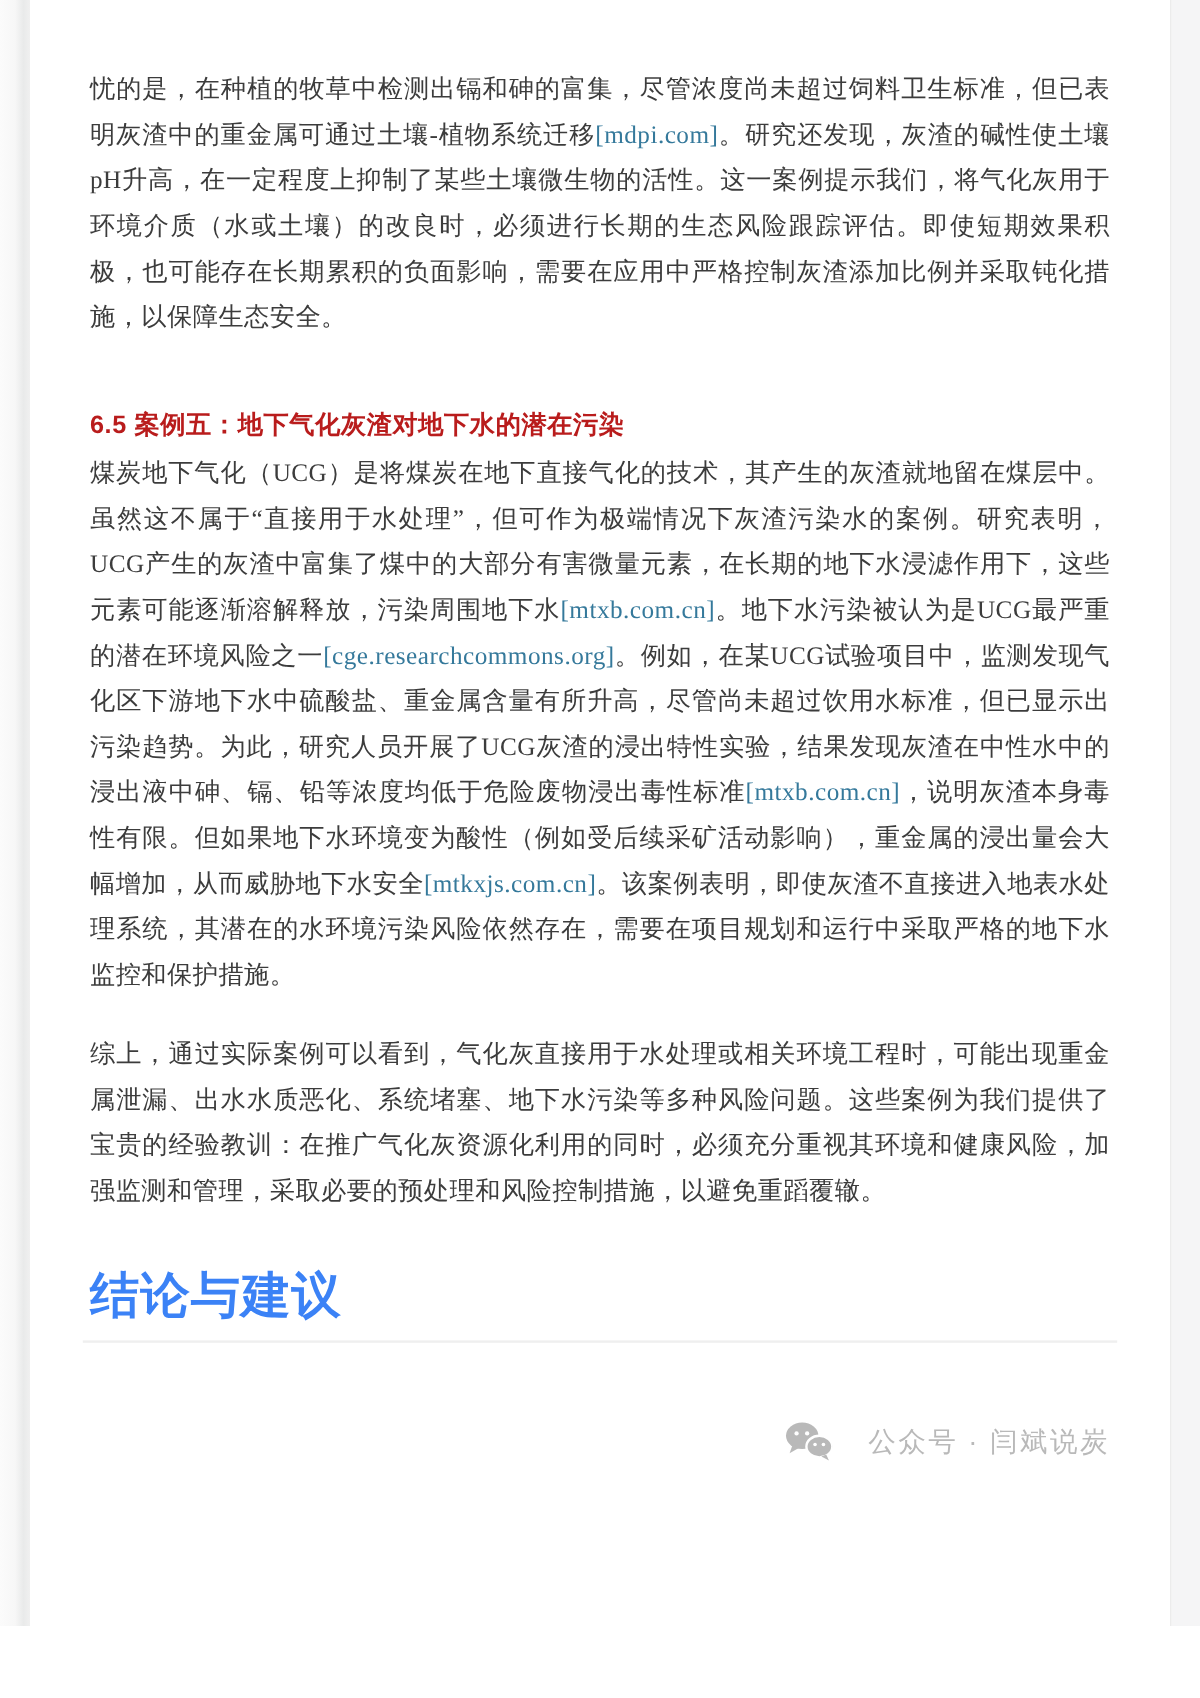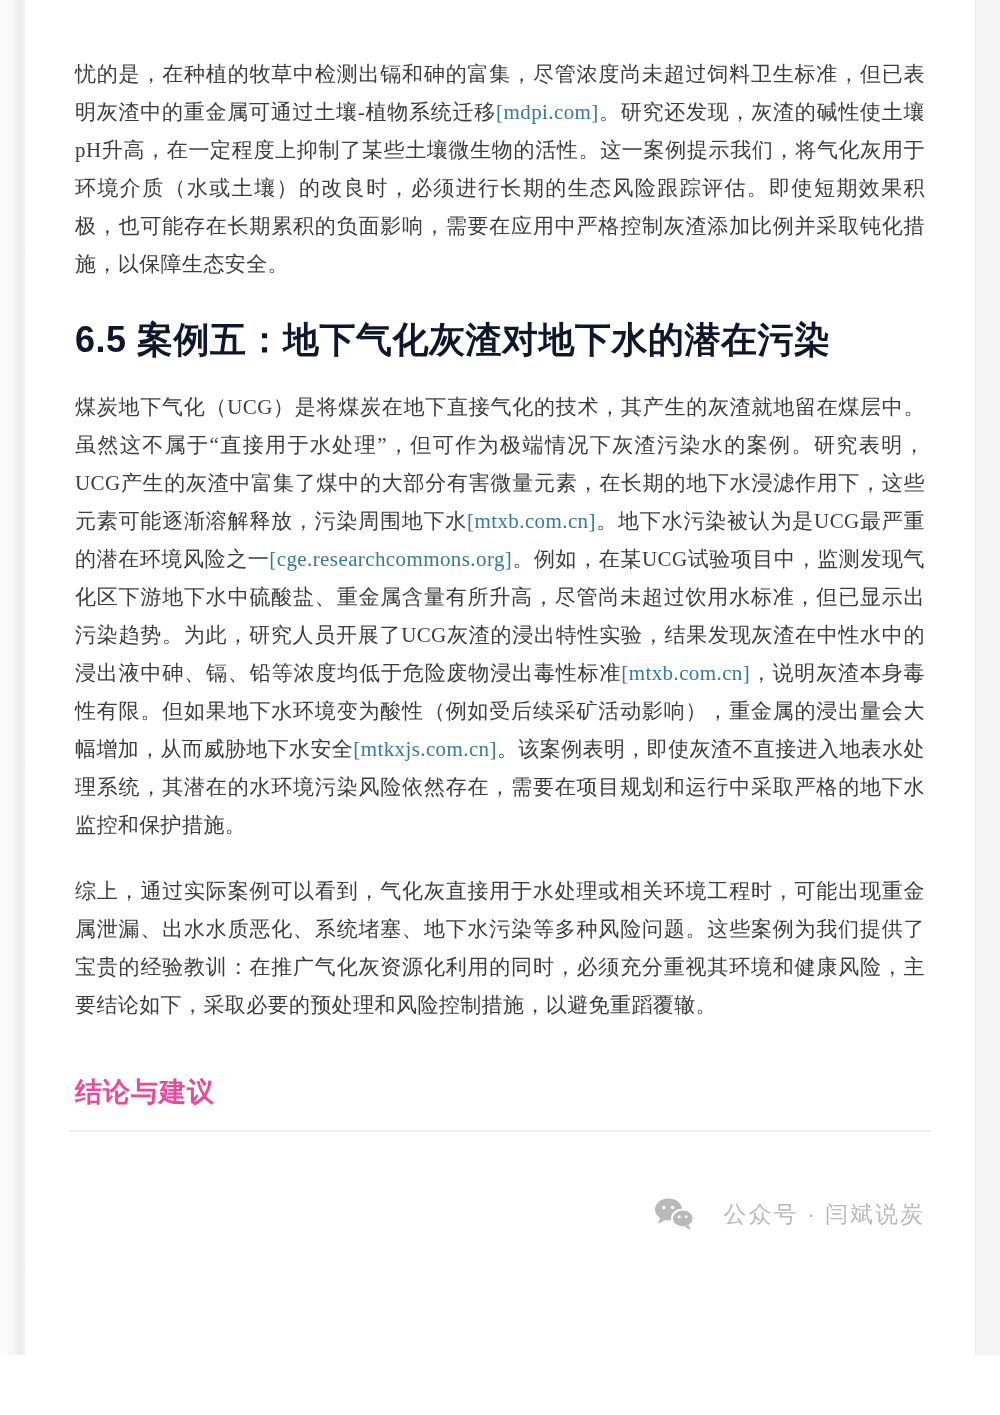--- a/index.html
+++ b/index.html
@@ -31,38 +31,38 @@
     font-size: 21px;
     line-height: 38px;
     color: #3c3c3c;
     text-align: justify;
     letter-spacing: 0.4px;
   }
   p.body-text .plain { color: #3c3c3c; }
   p.body-text .inline-link { color: #35799b; cursor: pointer; }
 
   h2.section-heading {
-    margin-top: 37px;
+    margin-top: 52px;
     font-family: "Liberation Sans", "DejaVu Sans", sans-serif;
     font-weight: 700;
-    font-size: 36px;
+    font-size: 21px;
     line-height: 40px;
-    color: #0f172a;
+    color: #b91c1c;
     letter-spacing: 0.5px;
   }
-  .after-heading { margin-top: 28px; }
+  .after-heading { }
   .para-gap { margin-top: 28px; }
 
   h1.conclusion-heading {
     margin-top: 46px;
     font-family: "Liberation Sans", "DejaVu Sans", sans-serif;
     font-weight: 800;
-    font-size: 27px;
+    font-size: 41px;
     line-height: 44px;
-    color: #ec4899;
+    color: #3b82f6;
     letter-spacing: 1px;
   }
   hr.heading-divider {
     border: none;
     border-top: 2px solid #efefef;
     margin: 16px -6px 0 -6px;
   }
   .after-divider { margin-top: 30px; }
 
   .watermark {
@@ -88,21 +88,21 @@
   <div class="gutter-right"></div>
 
   <main class="article-card">
 
     <p class="body-text"><span class="plain">忧的是，在种植的牧草中检测出镉和砷的富集，尽管浓度尚未超过饲料卫生标准，但已表明灰渣中的重金属可通过土壤-植物系统迁移</span><span class="inline-link">[mdpi.com]</span><span class="plain">。研究还发现，灰渣的碱性使土壤pH升高，在一定程度上抑制了某些土壤微生物的活性。这一案例提示我们，将气化灰用于环境介质（水或土壤）的改良时，必须进行长期的生态风险跟踪评估。即使短期效果积极，也可能存在长期累积的负面影响，需要在应用中严格控制灰渣添加比例并采取钝化措施，以保障生态安全。</span></p>
 
     <h2 class="section-heading">6.5 案例五：地下气化灰渣对地下水的潜在污染</h2>
 
     <p class="body-text after-heading"><span class="plain">煤炭地下气化（UCG）是将煤炭在地下直接气化的技术，其产生的灰渣就地留在煤层中。虽然这不属于“直接用于水处理”，但可作为极端情况下灰渣污染水的案例。研究表明，UCG产生的灰渣中富集了煤中的大部分有害微量元素，在长期的地下水浸滤作用下，这些元素可能逐渐溶解释放，污染周围地下水</span><span class="inline-link">[mtxb.com.cn]</span><span class="plain">。地下水污染被认为是UCG最严重的潜在环境风险之一</span><span class="inline-link">[cge.researchcommons.org]</span><span class="plain">。例如，在某UCG试验项目中，监测发现气化区下游地下水中硫酸盐、重金属含量有所升高，尽管尚未超过饮用水标准，但已显示出污染趋势。为此，研究人员开展了UCG灰渣的浸出特性实验，结果发现灰渣在中性水中的浸出液中砷、镉、铅等浓度均低于危险废物浸出毒性标准</span><span class="inline-link">[mtxb.com.cn]</span><span class="plain">，说明灰渣本身毒性有限。但如果地下水环境变为酸性（例如受后续采矿活动影响），重金属的浸出量会大幅增加，从而威胁地下水安全</span><span class="inline-link">[mtkxjs.com.cn]</span><span class="plain">。该案例表明，即使灰渣不直接进入地表水处理系统，其潜在的水环境污染风险依然存在，需要在项目规划和运行中采取严格的地下水监控和保护措施。</span></p>
 
-    <p class="body-text para-gap"><span class="plain">综上，通过实际案例可以看到，气化灰直接用于水处理或相关环境工程时，可能出现重金属泄漏、出水水质恶化、系统堵塞、地下水污染等多种风险问题。这些案例为我们提供了宝贵的经验教训：在推广气化灰资源化利用的同时，必须充分重视其环境和健康风险，主要结论如下，采取必要的预处理和风险控制措施，以避免重蹈覆辙。</span></p>
+    <p class="body-text para-gap"><span class="plain">综上，通过实际案例可以看到，气化灰直接用于水处理或相关环境工程时，可能出现重金属泄漏、出水水质恶化、系统堵塞、地下水污染等多种风险问题。这些案例为我们提供了宝贵的经验教训：在推广气化灰资源化利用的同时，必须充分重视其环境和健康风险，加强监测和管理，采取必要的预处理和风险控制措施，以避免重蹈覆辙。</span></p>
 
     <h1 class="conclusion-heading">结论与建议</h1>
 
     <hr class="heading-divider">
 
 
     <div class="watermark">
       <svg class="wechat-icon" viewBox="0 0 40 33" xmlns="http://www.w3.org/2000/svg" aria-hidden="true">
 
         <g fill="#b9b9b9">

